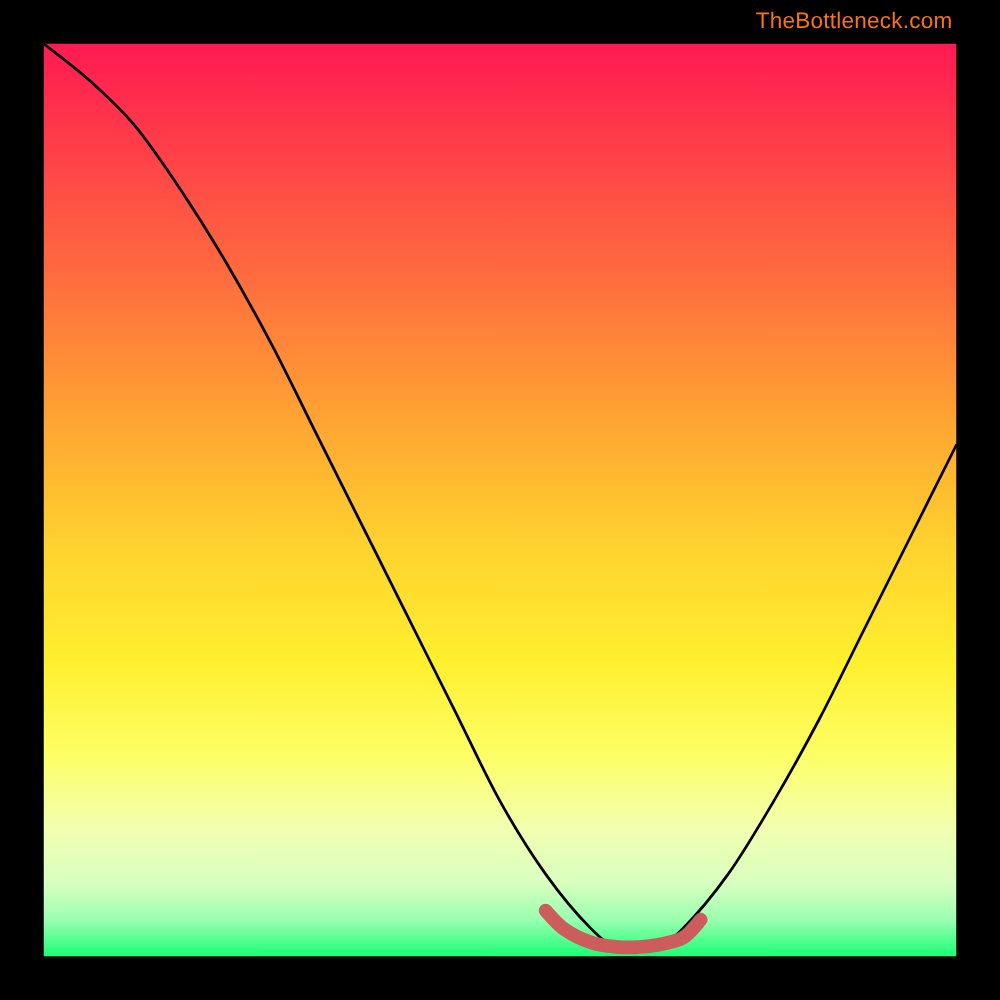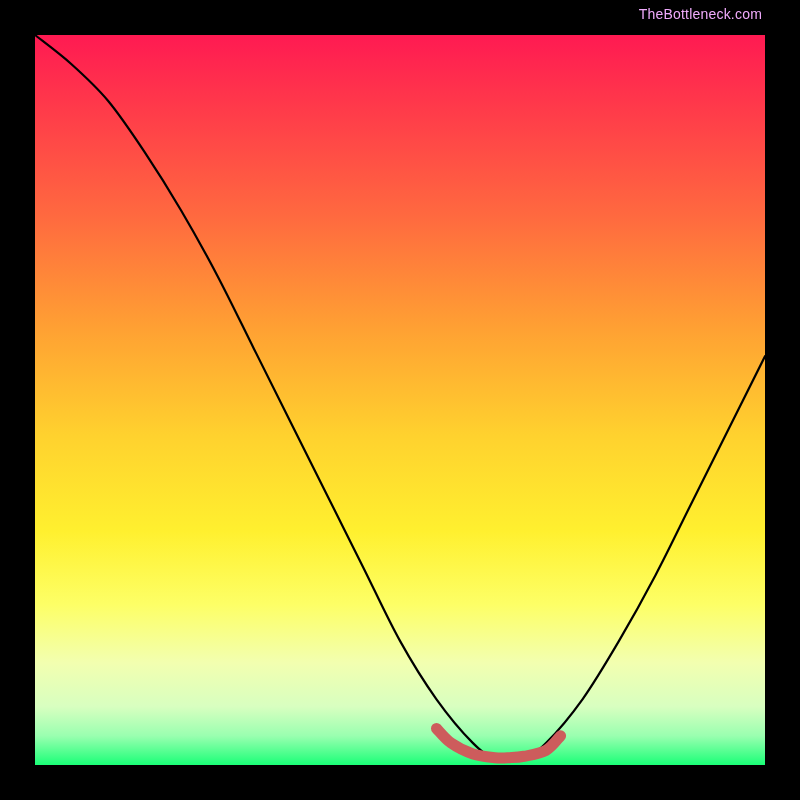--- a/index.html
+++ b/index.html
@@ -36,22 +36,22 @@
       #f2ffb0 86%,
       #d8ffc0 92%,
       #9affb0 96%,
       #1aff77 100%
     );
   }
   .watermark {
     position: absolute;
     top: 6px;
     right: 38px;
-    color: #f0abfc;
-    font-size: 14px;
+    color: #f97316;
+    font-size: 18px;
     font-weight: 500;
     letter-spacing: 0.2px;
   }
   svg.curve {
     position: absolute;
     left: 0;
     top: 0;
     width: 730px;
     height: 730px;
     overflow: visible;

